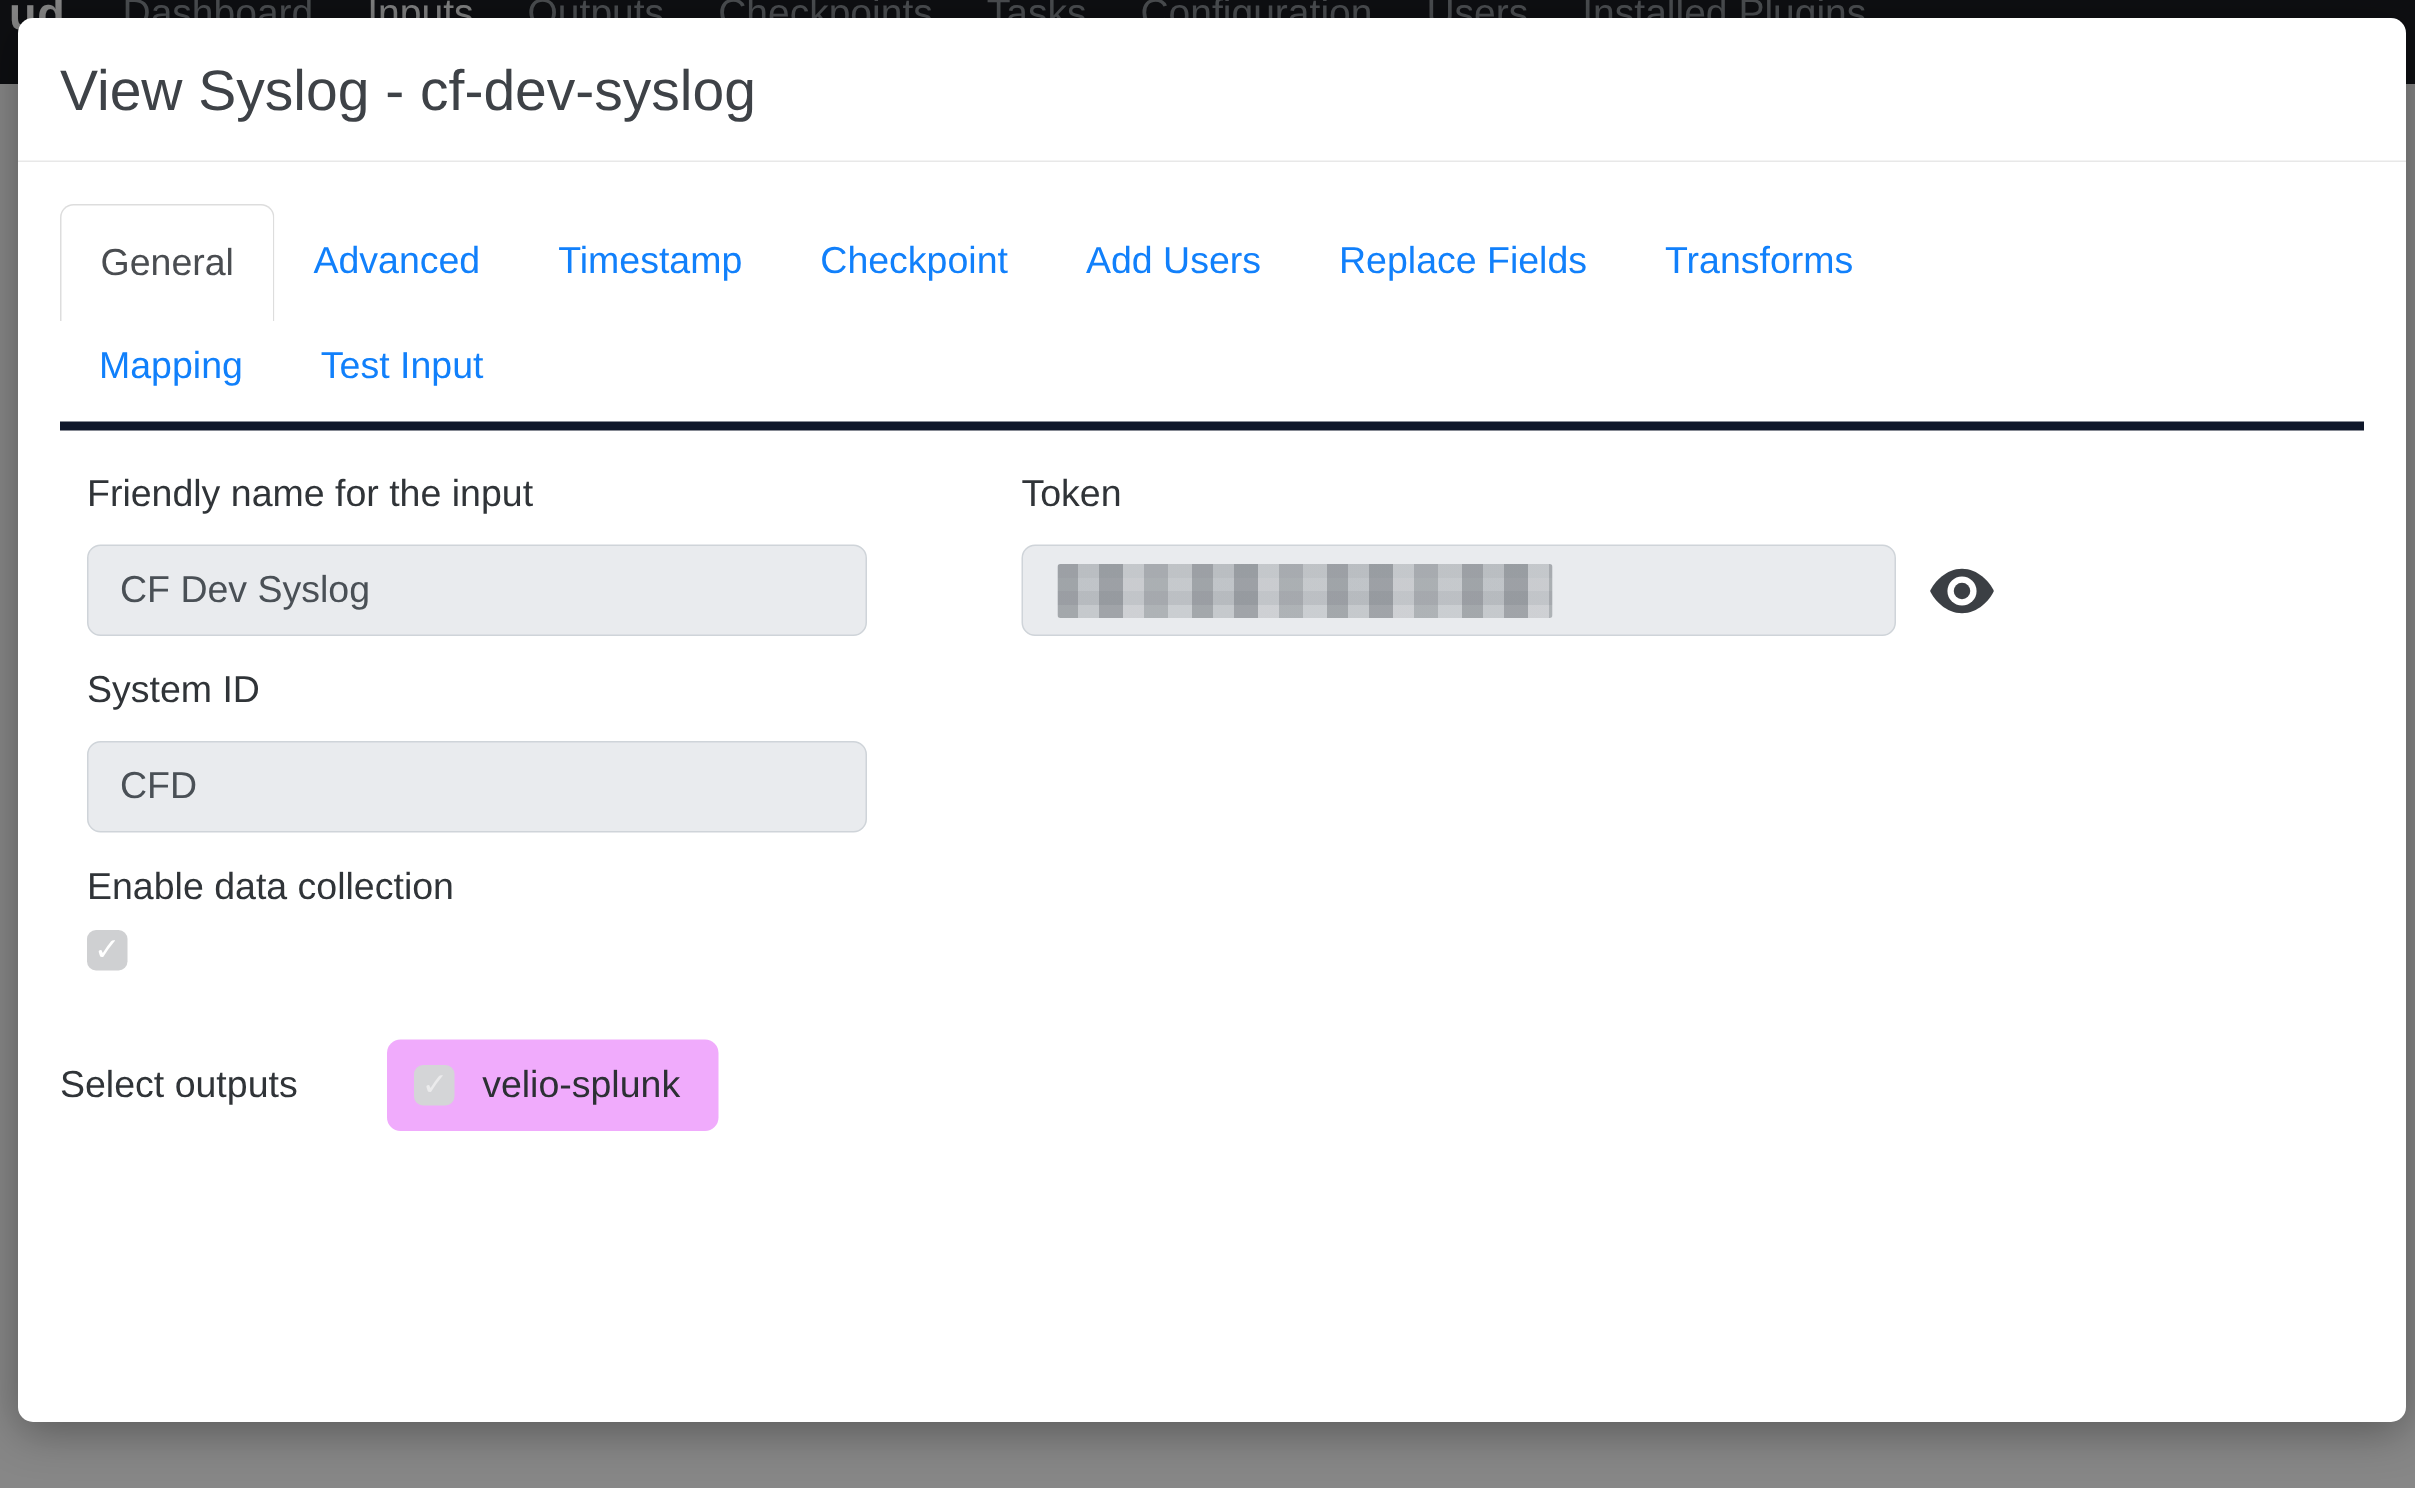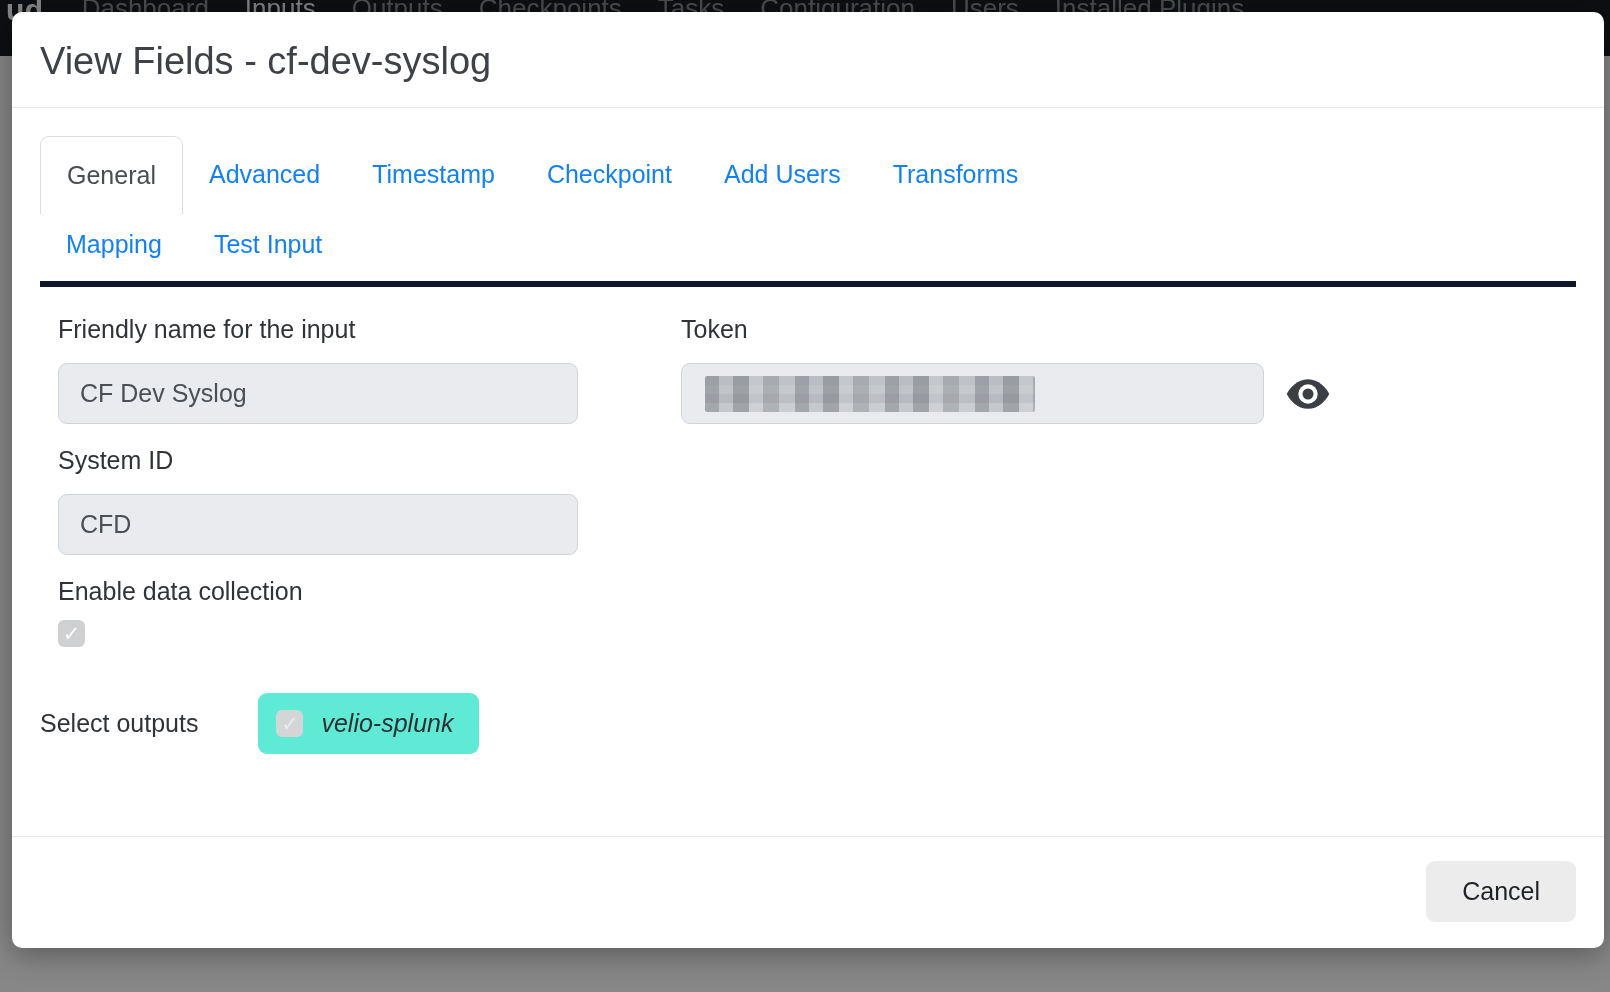--- a/index.html
+++ b/index.html
@@ -52,22 +52,22 @@
         rgba(185,188,192,.5) 18px 27px,rgba(160,164,168,.45) 27px 36px);}
   .eye{margin-left:22px;display:flex;align-items:center;cursor:pointer;}
 
   
   .checkbox{width:27px;height:27px;border-radius:6px;background:#cfd0d2;display:flex;
     align-items:center;justify-content:center;}
   .checkbox .tick{color:#ffffff;font-size:21px;font-weight:700;line-height:1;}
   .enable-group .checkbox{margin-top:14px;}
   .outputs-row{display:flex;align-items:center;margin-top:46px;margin-left:0;gap:40px;}
   .outputs-label{font-size:25px;color:#303438;margin-right:20px;}
-  .chip{display:inline-flex;align-items:center;background:#5eead4;border-radius:9px;
-    padding:16px 26px 16px 18px;font-style:italic;}
+  .chip{display:inline-flex;align-items:center;background:#f0abfc;border-radius:9px;
+    padding:16px 26px 16px 18px;}
   .chip .checkbox{background:#d4d5d7;margin-right:18px;}
   .chip .checkbox .tick{color:#ebebec;}
   .chip-label{font-size:25px;color:#2c3034;}
 
   
   .modal-footer{border-top:1px solid #e8e8e8;padding:24px 28px 26px 28px;display:flex;
     justify-content:flex-end;}
   .btn-cancel{background:#ececec;border:none;border-radius:9px;padding:16px 36px;font-size:25px;
     color:#1e2125;cursor:pointer;font-family:"Liberation Sans","DejaVu Sans",sans-serif;}
 </style>
@@ -88,32 +88,33 @@
       <span class="nav-item">Installed Plugins</span>
     </div>
   </div>
 </div>
 
 <div class="overlay"></div>
 
 <div class="modal">
 
   <div class="modal-header">
-    <h1 class="modal-title">View Fields - cf-dev-syslog</h1>
+    <h1 class="modal-title">View Syslog - cf-dev-syslog</h1>
   </div>
 
   <div class="modal-body">
 
     <div class="tabs">
       <div class="tab-row">
         <span class="tab active">General</span>
         <span class="tab">Advanced</span>
         <span class="tab">Timestamp</span>
         <span class="tab">Checkpoint</span>
         <span class="tab">Add Users</span>
+        <span class="tab">Replace Fields</span>
         <span class="tab">Transforms</span>
       </div>
       <div class="tab-row second">
         <span class="tab">Mapping</span>
         <span class="tab">Test Input</span>
       </div>
     </div>
 
     <div class="form-area">
 
@@ -158,16 +159,13 @@
       <span class="chip">
         <span class="checkbox">
           <span class="tick">✓</span>
         </span>
         <span class="chip-label">velio-splunk</span>
       </span>
     </div>
 
   </div>
 
-  <div class="modal-footer">
-    <button class="btn-cancel">Cancel</button>
-  </div>
 </div>
 
 </body></html>

